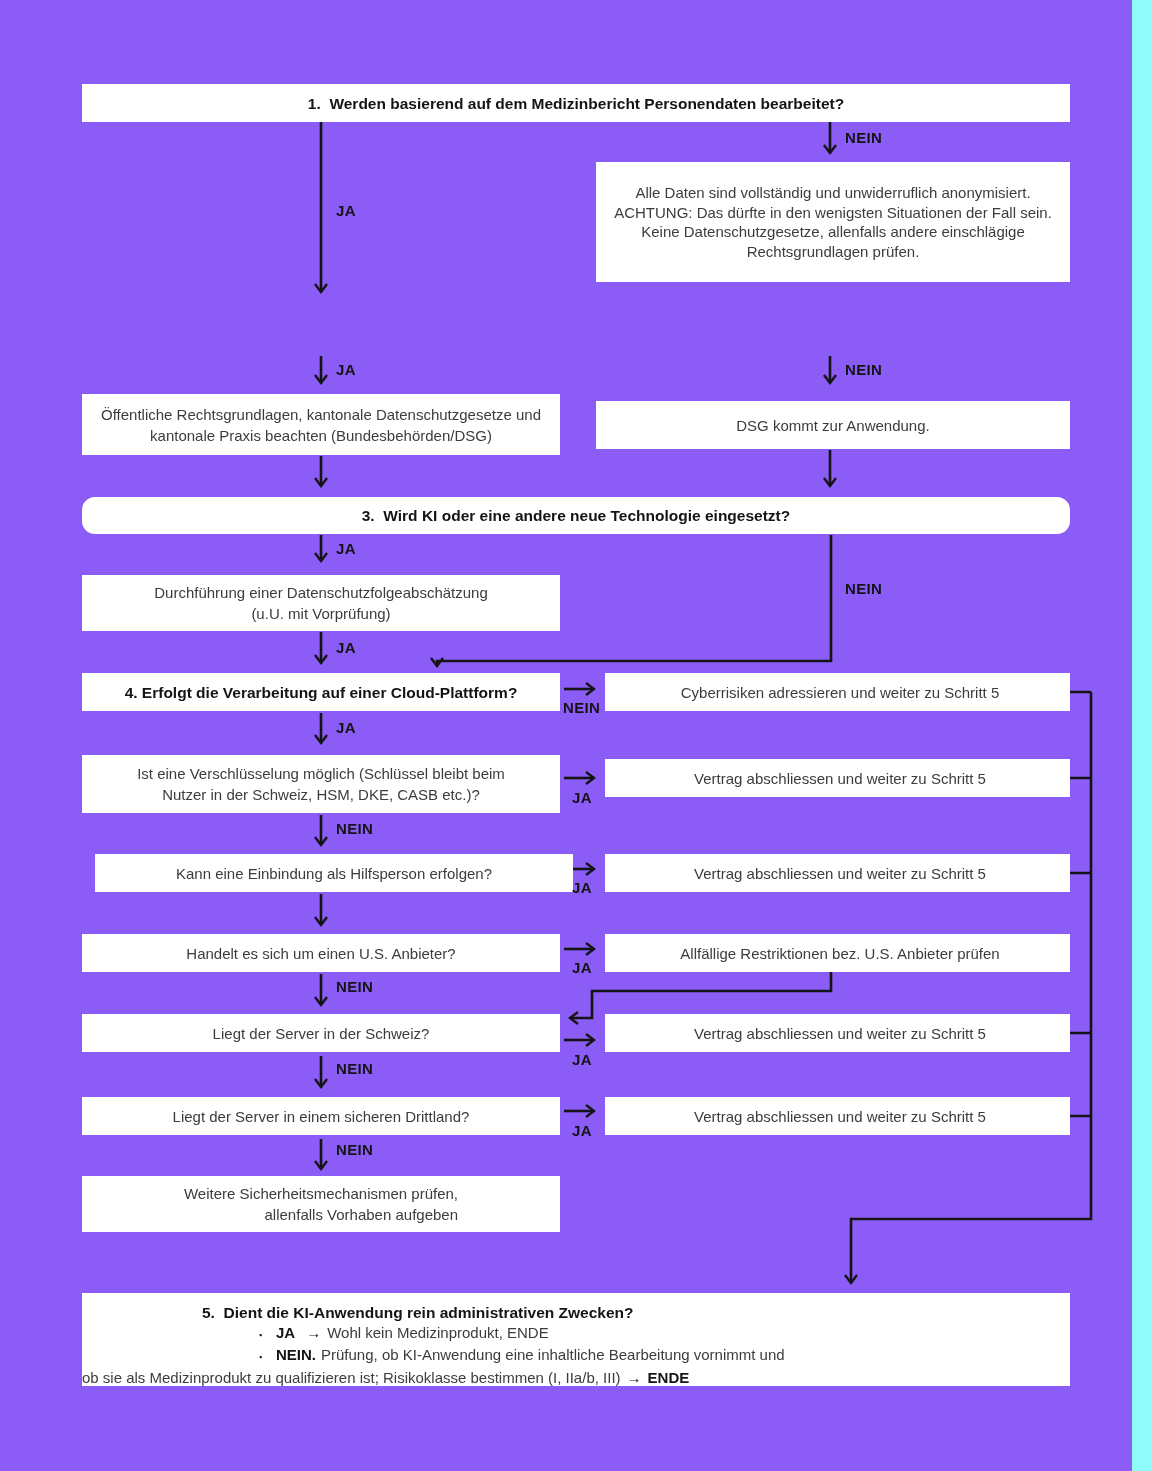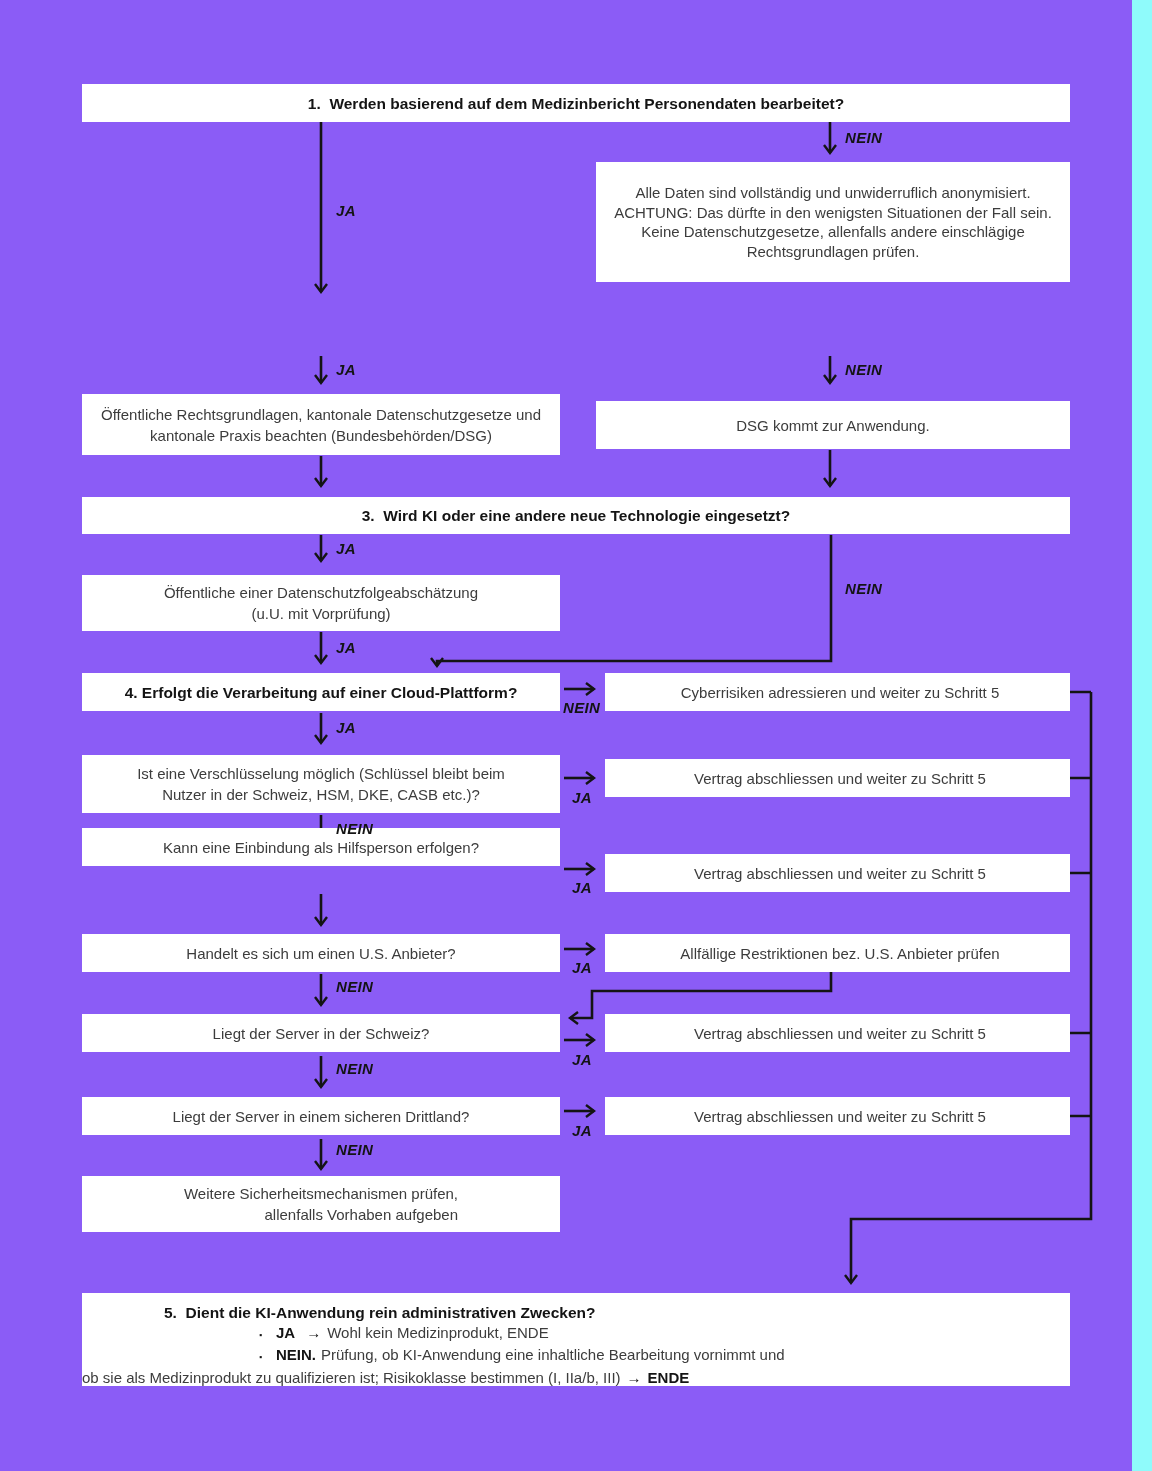--- a/index.html
+++ b/index.html
@@ -22,29 +22,28 @@
   }
   .heading{font-weight:700;color:#141414;font-size:15.5px;}
   .full{left:82px;width:988px;}
   .left-col{left:82px;width:478px;}
   .right-col{left:605px;width:465px;padding-left:9px;}
   .right-wide{left:596px;width:474px;}
   .lbl{
     position:absolute;z-index:3;
     font-weight:700;font-size:15px;color:#141414;letter-spacing:.3px;
     white-space:nowrap;
-    font-style:italic;
   }
   
   .step5{
     display:block;text-align:left;white-space:normal;
     padding:10px 0 0 0;color:#3C3C3C;
   }
   .s5-line{line-height:19.5px;font-size:15px;}
-  .s5-heading{padding-left:82px;font-weight:700;color:#141414;font-size:15.5px;}
+  .s5-heading{padding-left:120px;font-weight:700;color:#141414;font-size:15.5px;}
   .s5-row{display:flex;align-items:baseline;padding-left:177px;}
   .s5-bullet{width:17px;font-size:8.5px;color:#141414;flex:none;}
   .s5-cont{}
   .s5-bold{font-weight:700;color:#141414;}
   .s5-arrow{font-weight:700;color:#141414;margin:0 6px;}
   .s5-gap{margin-right:5px;}
 </style>
 </head>
 <body>
 
@@ -91,39 +90,39 @@
 ACHTUNG: Das dürfte in den wenigsten Situationen der Fall sein.
 Keine Datenschutzgesetze, allenfalls andere einschlägige
 Rechtsgrundlagen prüfen.</div>
 
   <div class="lbl" style="left:336px;top:361px;">JA</div>
   <div class="lbl" style="left:845px;top:361px;">NEIN</div>
   <div class="box right-wide" style="top:401px;height:48px;">DSG kommt zur Anwendung.</div>
   <div class="box left-col" style="top:394px;height:61px;">Öffentliche Rechtsgrundlagen, kantonale Datenschutzgesetze und
 kantonale Praxis beachten (Bundesbehörden/DSG)</div>
 
-  <div class="box full heading" style="top:497px;height:37px;">3.&nbsp; Wird KI oder eine andere neue Technologie eingesetzt?</div>
+  <div class="box full heading" style="top:497px;height:37px;border-radius:13px;">3.&nbsp; Wird KI oder eine andere neue Technologie eingesetzt?</div>
   <div class="lbl" style="left:336px;top:540px;">JA</div>
   <div class="lbl" style="left:845px;top:580px;">NEIN</div>
-  <div class="box left-col" style="top:575px;height:56px;">Öffentliche einer Datenschutzfolgeabschätzung
+  <div class="box left-col" style="top:575px;height:56px;">Durchführung einer Datenschutzfolgeabschätzung
 (u.U. mit Vorprüfung)</div>
   <div class="lbl" style="left:336px;top:639px;">JA</div>
 
   <div class="box left-col heading" style="top:673px;height:38px;">4.&nbsp;Erfolgt die Verarbeitung auf einer Cloud-Plattform?</div>
   <div class="lbl" style="left:563px;top:699px;">NEIN</div>
   <div class="box right-col" style="top:673px;height:38px;">Cyberrisiken adressieren und weiter zu Schritt 5</div>
   <div class="lbl" style="left:336px;top:719px;">JA</div>
 
   <div class="box left-col" style="top:755px;height:58px;">Ist eine Verschlüsselung möglich (Schlüssel bleibt beim
 Nutzer in der Schweiz, HSM, DKE, CASB etc.)?</div>
   <div class="lbl" style="left:572px;top:789px;">JA</div>
   <div class="box right-col" style="top:759px;height:38px;">Vertrag abschliessen und weiter zu Schritt 5</div>
   <div class="lbl" style="left:336px;top:820px;">NEIN</div>
 
-  <div class="box left-col" style="top:828px;height:38px;">Kann eine Einbindung als Hilfsperson erfolgen?</div>
+  <div class="box left-col" style="top:854px;height:38px;margin-left:13px;">Kann eine Einbindung als Hilfsperson erfolgen?</div>
   <div class="lbl" style="left:572px;top:879px;">JA</div>
   <div class="box right-col" style="top:854px;height:38px;">Vertrag abschliessen und weiter zu Schritt 5</div>
 
   <div class="box left-col" style="top:934px;height:38px;">Handelt es sich um einen U.S. Anbieter?</div>
   <div class="lbl" style="left:572px;top:959px;">JA</div>
   <div class="box right-col" style="top:934px;height:38px;">Allfällige Restriktionen bez. U.S. Anbieter prüfen</div>
   <div class="lbl" style="left:336px;top:978px;">NEIN</div>
 
   <div class="box left-col" style="top:1014px;height:38px;">Liegt der Server in der Schweiz?</div>
   <div class="lbl" style="left:572px;top:1051px;">JA</div>

